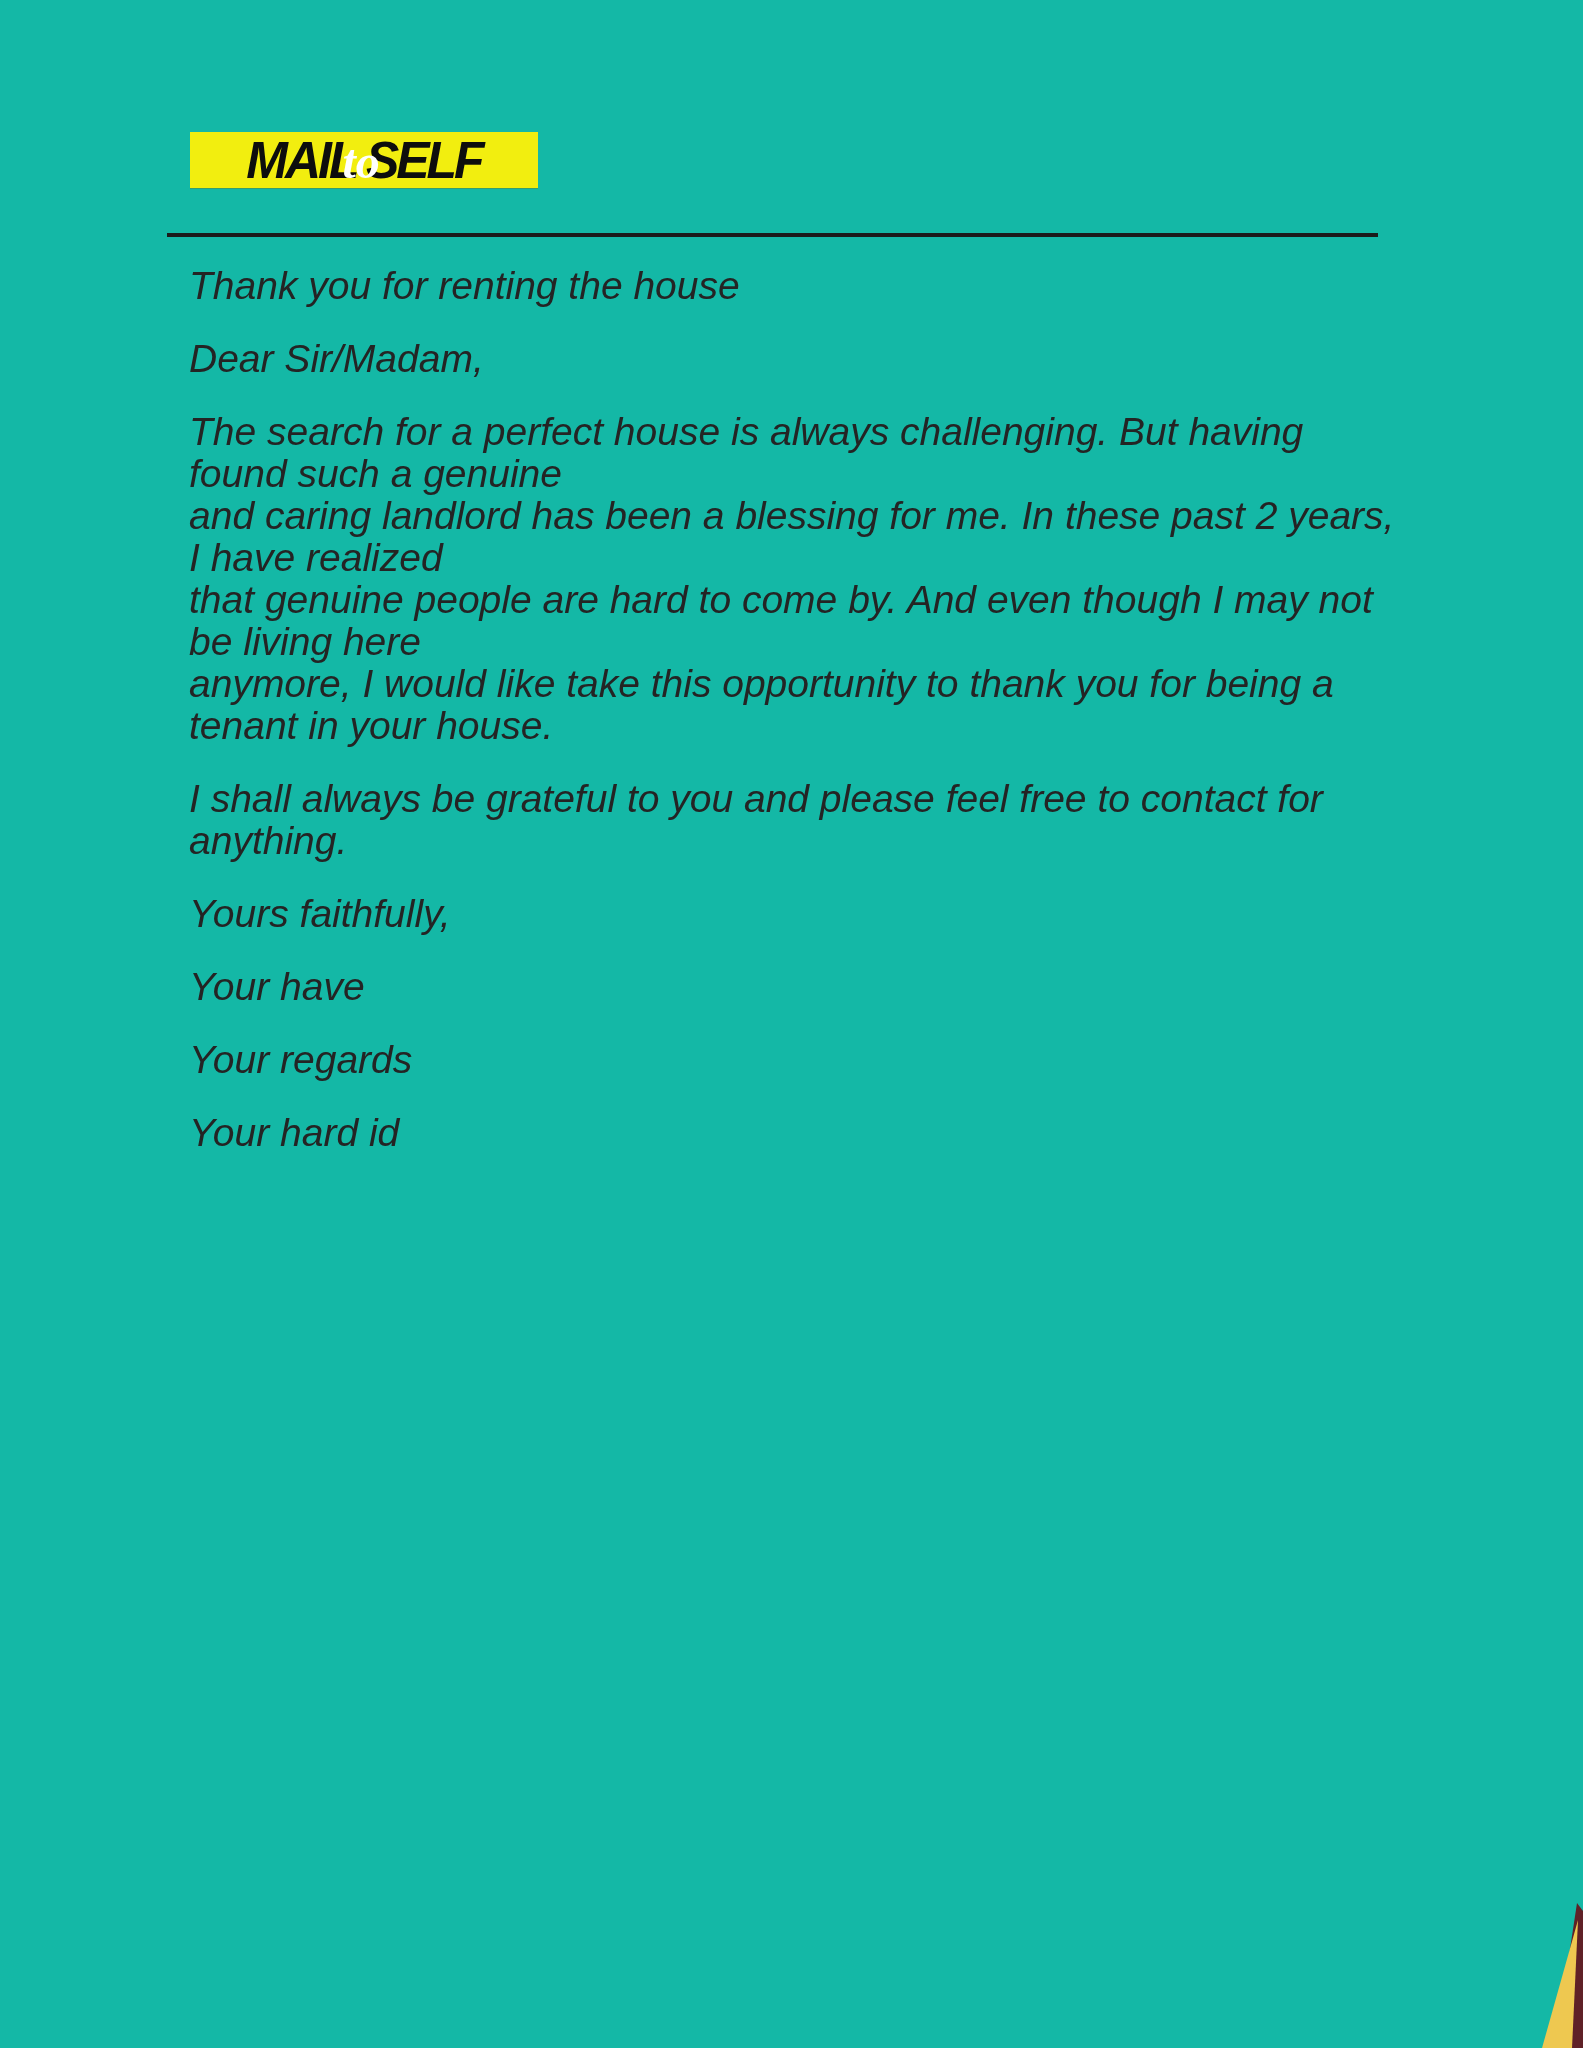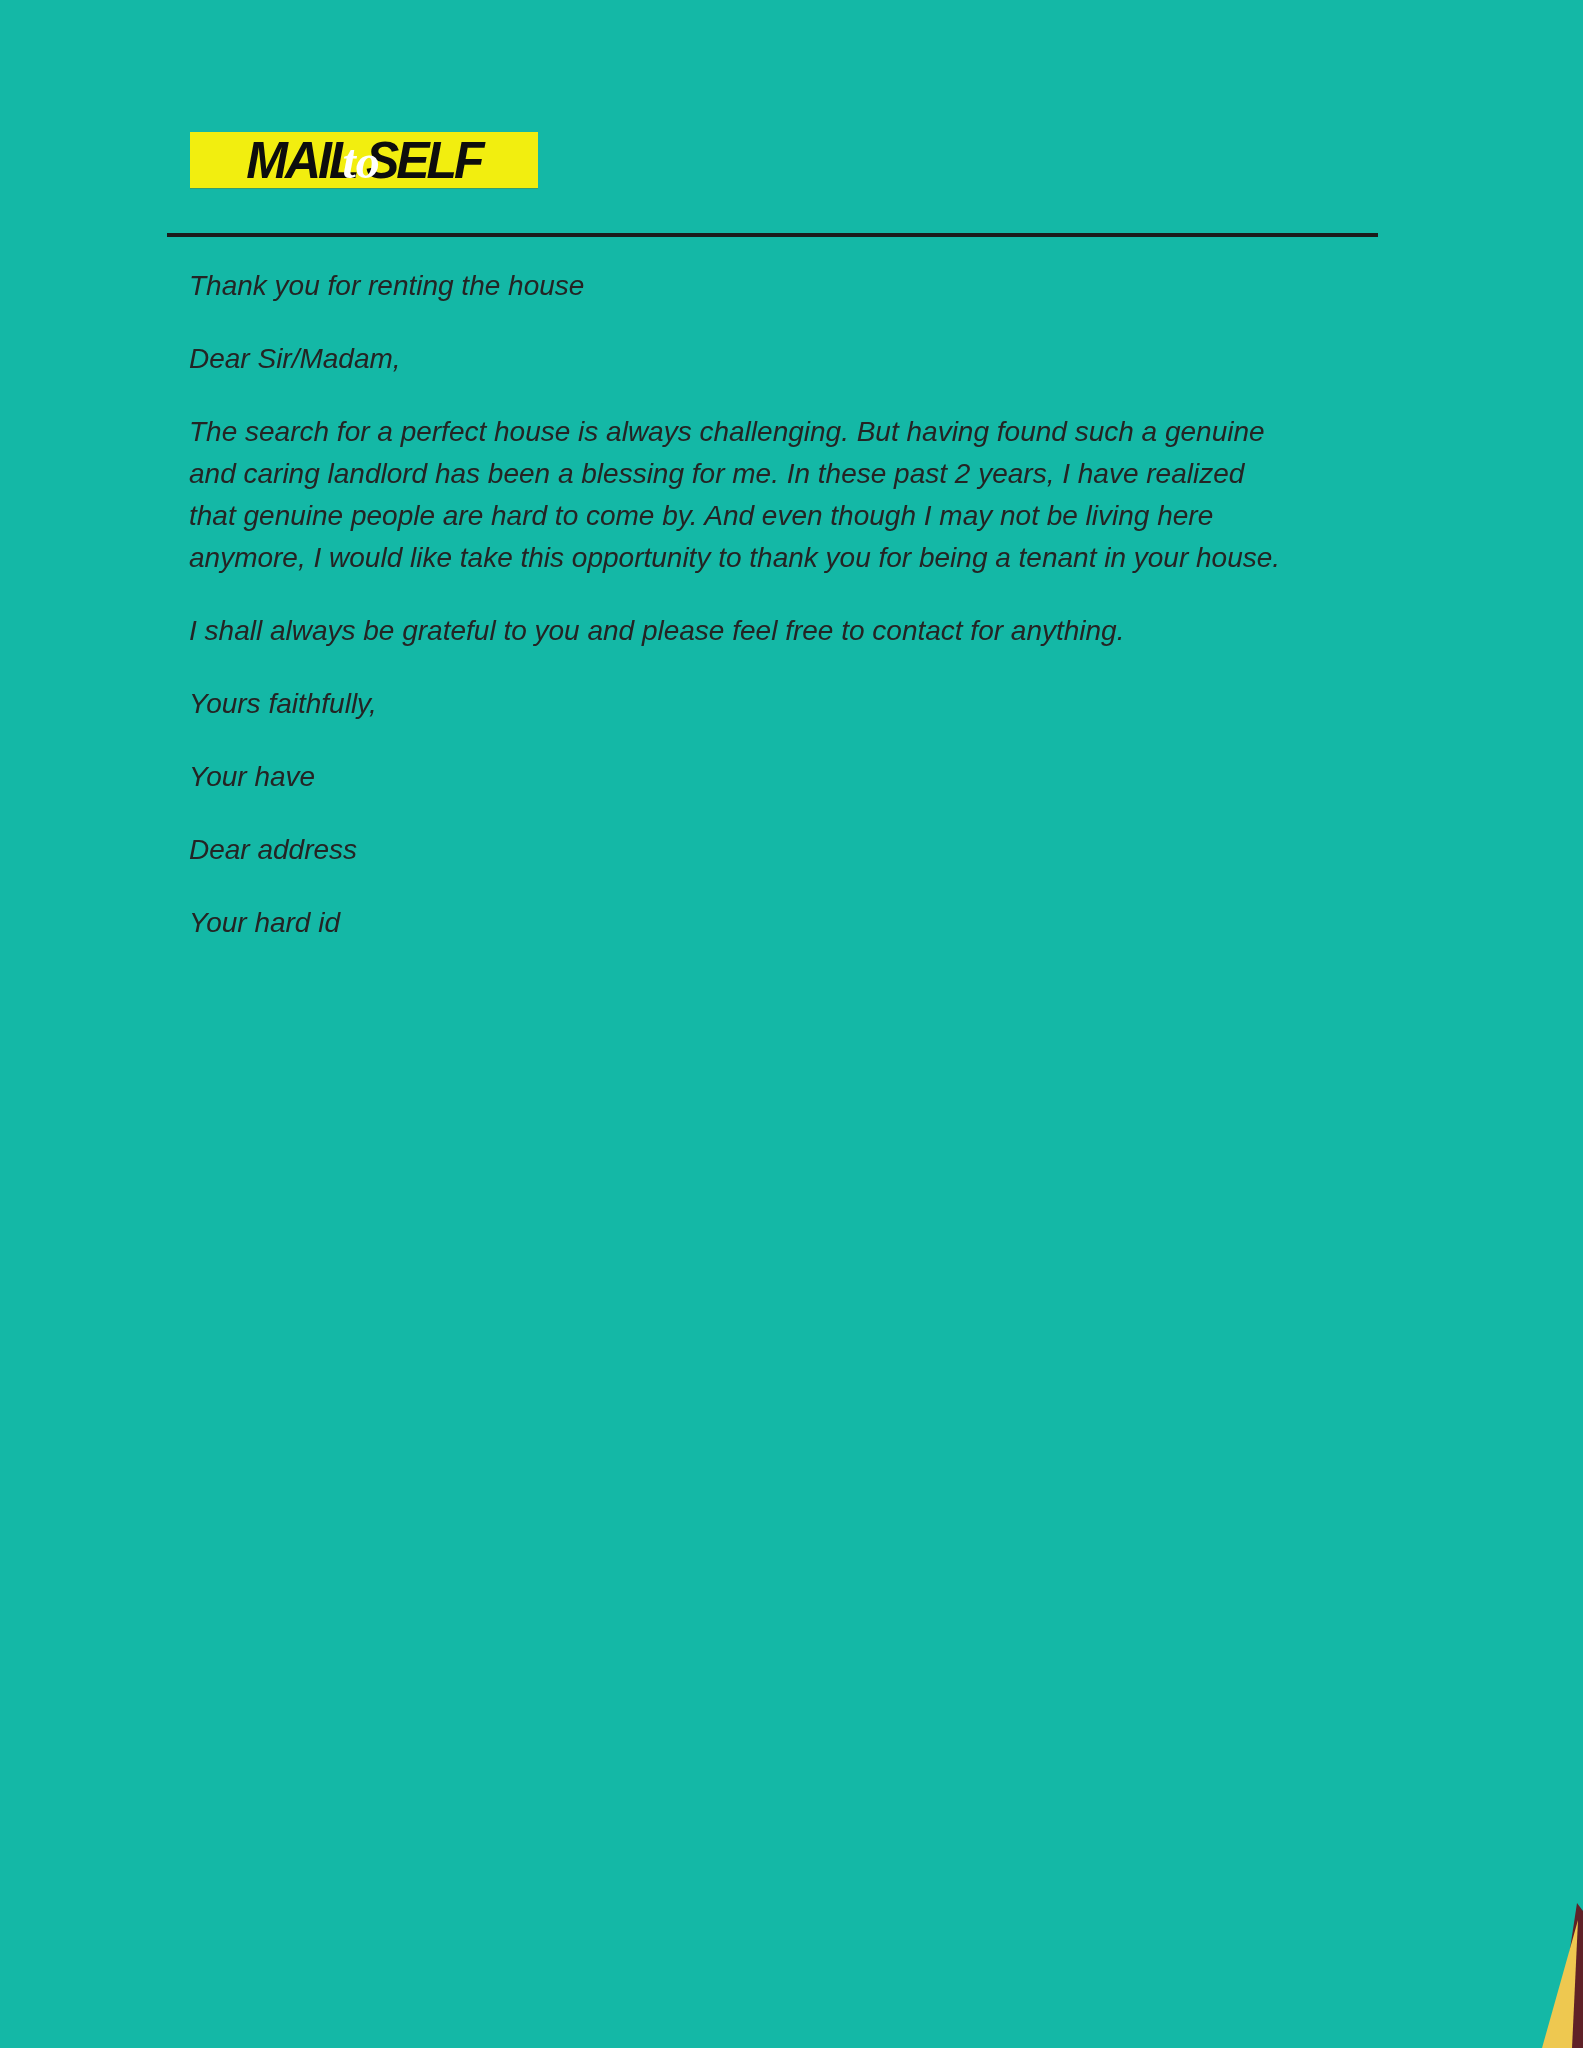--- a/index.html
+++ b/index.html
@@ -64,21 +64,21 @@
     border: none;
     margin: 0;
   }
 
   
   .letter {
     position: absolute;
     left: 189px;
     top: 265px;
     width: 1218px;
-    font-size: 28px;
+    font-size: 39px;
     line-height: 42px;
     color: #242424;
   }
   .letter p {
     margin: 0 0 31px 0;
     white-space: pre-line;
   }
 
   
   .corner-decoration {
@@ -106,21 +106,21 @@
   <div class="letter">
     <p>Thank you for renting the house</p>
     <p>Dear Sir/Madam,</p>
     <p>The search for a perfect house is always challenging. But having found such a genuine
 and caring landlord has been a blessing for me. In these past 2 years, I have realized
 that genuine people are hard to come by. And even though I may not be living here
 anymore, I would like take this opportunity to thank you for being a tenant in your house.</p>
     <p>I shall always be grateful to you and please feel free to contact for anything.</p>
     <p>Yours faithfully,</p>
     <p>Your have</p>
-    <p>Dear address</p>
+    <p>Your regards</p>
     <p>Your hard id</p>
   </div>
 
   <svg class="corner-decoration" viewBox="0 0 45 145" xmlns="http://www.w3.org/2000/svg" aria-hidden="true">
     <polygon points="39,0 45,8 45,145 17,145" fill="#5f2127"></polygon>
     <polygon points="40,17 34,145 4,145" fill="#eec850"></polygon>
   </svg>
 
 </div>
 

